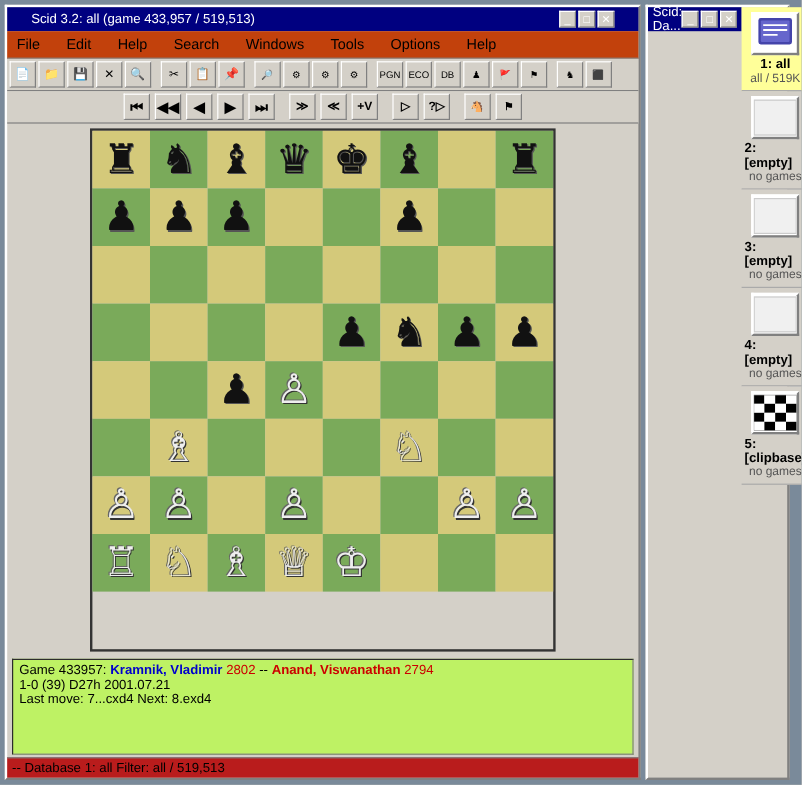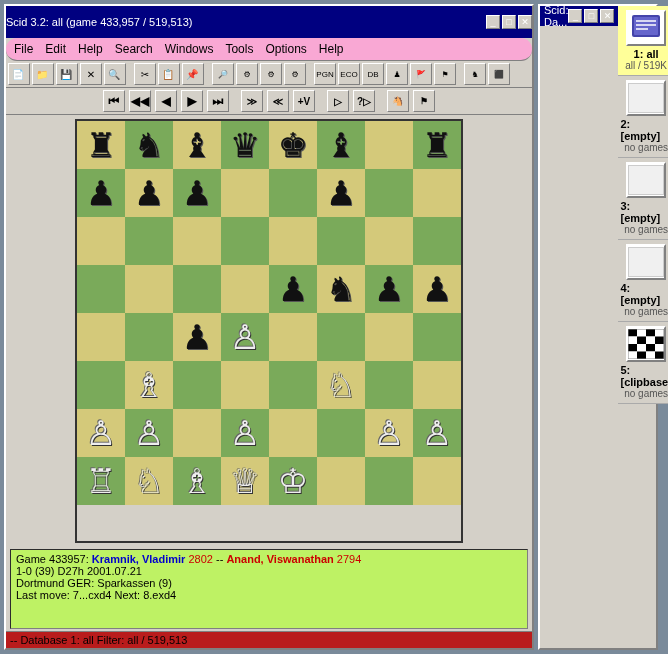--- a/index.html
+++ b/index.html
@@ -22,26 +22,26 @@
       border: 2px solid #fff;
       border-right-color: #808080;
       border-bottom-color: #808080;
       display: flex;
       flex-direction: column;
     }
 
     .title-bar {
       background: #000080;
       color: white;
-      padding: 2px 0;
+      padding: 2px 20px;
       font-size: 11px;
       display: flex;
       justify-content: space-between;
       align-items: center;
-      height: 32px;
+      height: 20px;
     }
     .title-bar-buttons {
       display: flex;
       gap: 2px;
     }
     .title-btn {
       width: 14px;
       height: 14px;
       background: #d4d0c8;
       border: 1px solid #808080;
@@ -49,26 +49,25 @@
       border-left-color: #fff;
       font-size: 9px;
       display: flex;
       align-items: center;
       justify-content: center;
       cursor: pointer;
     }
 
     
     .menu-bar {
-      background: #f9a8d4;
+      background: #c2410c;
       display: flex;
       padding: 2px 2px;
       border-bottom: 1px solid #808080;
-      gap: 0;
-      border-radius: 11px;
+      gap: 10px;
     }
     .menu-item {
       padding: 2px 6px;
       font-size: 12px;
       cursor: pointer;
     }
 
     
     .toolbar {
       background: #d4d0c8;
@@ -374,21 +373,20 @@
   <div class="game-info">
     <div>
       <span>Game 433957:</span>
       <span class="player1">Kramnik, Vladimir</span>
       <span class="elo">2802</span>
       <span> -- </span>
       <span class="player2">Anand, Viswanathan</span>
       <span class="elo">2794</span>
     </div>
     <div class="detail">1-0  (39)  D27h   2001.07.21</div>
-    <div class="detail">Dortmund GER:  Sparkassen (9)</div>
     <div class="detail">Last move: 7...cxd4   Next: 8.exd4</div>
   </div>
 
   <div class="status-bar">
     <span>-- Database 1: all   Filter: all / 519,513</span>
   </div>
 </div>
 
 <div id="side-panel">
   <div class="side-title-bar">

